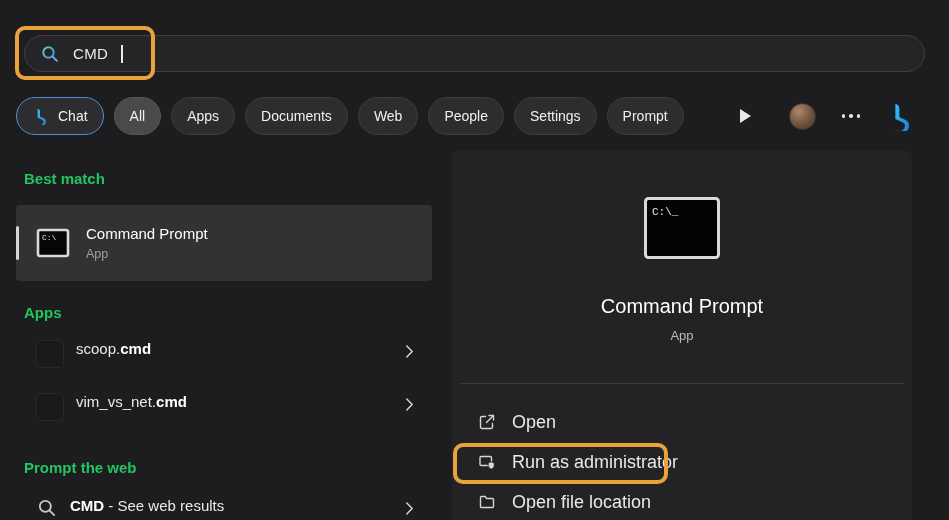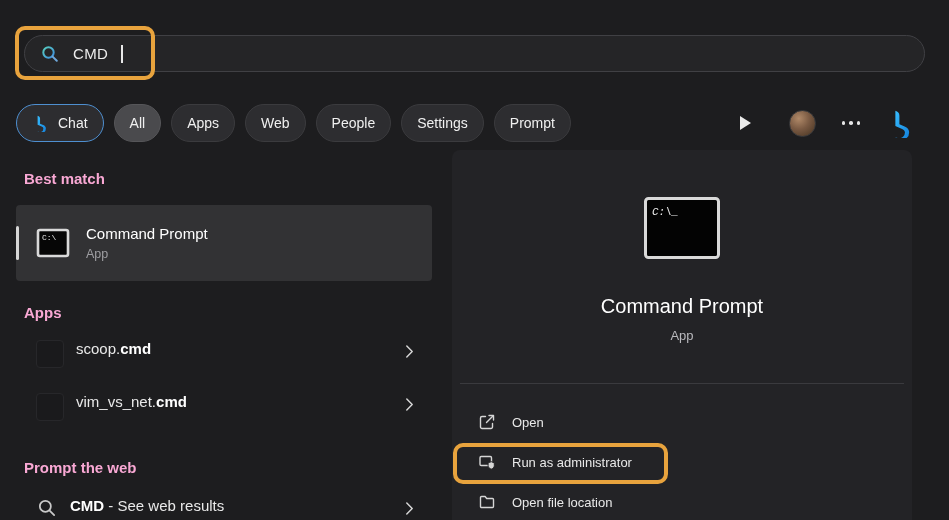--- a/index.html
+++ b/index.html
@@ -24,21 +24,21 @@
   
   .hl {
     position:absolute; border:4px solid #E8A33D; border-radius:10px;
     pointer-events:none; z-index:60;
   }
   #hl-search { left:15px; top:26px; width:140px; height:54px; }
   #hl-admin  { left:453px; top:443px; width:215px; height:41px; }
 
   
   .tabs {
-    position:absolute; left:16px; top:104px; width:900px; height:38px;
+    position:absolute; left:16px; top:97px; width:900px; height:38px;
     display:flex; align-items:center; gap:10px;
   }
   .pill {
     height:38px; padding:0 15px; border-radius:19px;
     background:#2d2d30; border:1px solid #3b3b3e;
     display:flex; align-items:center; gap:8px;
     font-size:14px; color:#f0f0f0; white-space:nowrap; cursor:pointer;
   }
   .pill.selected { background:#4a4a4d; border-color:#565659;justify-content:flex-end; }
   .pill.chat { border-color:#4E8FD0; }
@@ -51,21 +51,21 @@
   .avatar {
     width:27px; height:27px; border-radius:50%;
     background:radial-gradient(circle at 35% 30%, #b08968 0%, #7a5a43 45%, #43311f 100%);
     border:1px solid #3a3a3c; cursor:pointer;
   }
   .dots { display:flex; gap:4px; cursor:pointer; padding:4px; }
   .dots i { width:3.5px; height:3.5px; border-radius:50%; background:#e6e6e6; display:block; }
 
   
   .left { position:absolute; left:16px; top:150px; width:416px; }
-  .section-h { font-size:15px; font-weight:700; color:#f9a8d4; padding:20px 8px 0; line-height:18px; }
+  .section-h { font-size:15px; font-weight:700; color:#22c55e; padding:20px 8px 0; line-height:18px; }
   .section-h.apps { padding-top:23px; }
   .section-h.web  { padding-top:16px; }
 
   .best-item {
     margin-top:17px; height:76px; background:#323234; border-radius:4px;
     display:flex; align-items:center; padding-left:20px; gap:16px;
     position:relative; cursor:pointer;
   }
   .best-item::before {
     content:""; position:absolute; left:0; top:50%; transform:translateY(-50%);
@@ -84,28 +84,28 @@
   .row-label b { color:#fff; }
   .file-icon { width:28px; height:28px; border-radius:4px; background:#1a1a1c; border:1px solid #27272a; flex:none; }
   .chev { margin-left:auto; display:flex; align-items:center; padding:4px; cursor:pointer; }
   .web-row { margin-top:20px; }
 
   
   .preview {
     position:absolute; left:452px; top:150px; width:460px; height:370px;
     background:#232326; border-radius:8px 8px 0 0;
   }
-  .p-iconwrap { display:flex; justify-content:center; padding-top:46px;font-style:italic; }
+  .p-iconwrap { display:flex; justify-content:center; padding-top:46px; }
   .p-title { text-align:center; margin-top:34px; font-size:20px; font-weight:400; color:#fff; line-height:24px; }
   .p-sub { text-align:center; margin-top:10px; font-size:13px; color:#b9b9bd; line-height:16px; }
   .divider { height:1px; background:#3a3a3e; margin:39px 8px 0; }
   .actions { margin-top:18px; }
   .action {
     height:40px; display:flex; align-items:center; gap:16px;
-    padding-left:26px; font-size:13px; color:#e9e9e9; cursor:pointer; border-radius:4px;
+    padding-left:26px; font-size:18px; color:#e9e9e9; cursor:pointer; border-radius:4px;
   }
 </style>
 </head>
 <body>
 
 <div class="search-bar">
   <span style="display:flex">
     <svg width="20" height="20" viewBox="0 0 20 20">
       <defs>
         <linearGradient id="sg" x1="0" y1="0" x2="1" y2="1">
@@ -136,20 +136,23 @@
     </span>
     <span>Chat</span>
   </div>
   <div class="pill selected">
       <span>All</span>
     </div>
   <div class="pill">
       <span>Apps</span>
     </div>
   <div class="pill">
+      <span>Documents</span>
+    </div>
+  <div class="pill">
       <span>Web</span>
     </div>
   <div class="pill">
       <span>People</span>
     </div>
   <div class="pill">
       <span>Settings</span>
     </div>
   <div class="pill">
       <span>Prompt</span>

